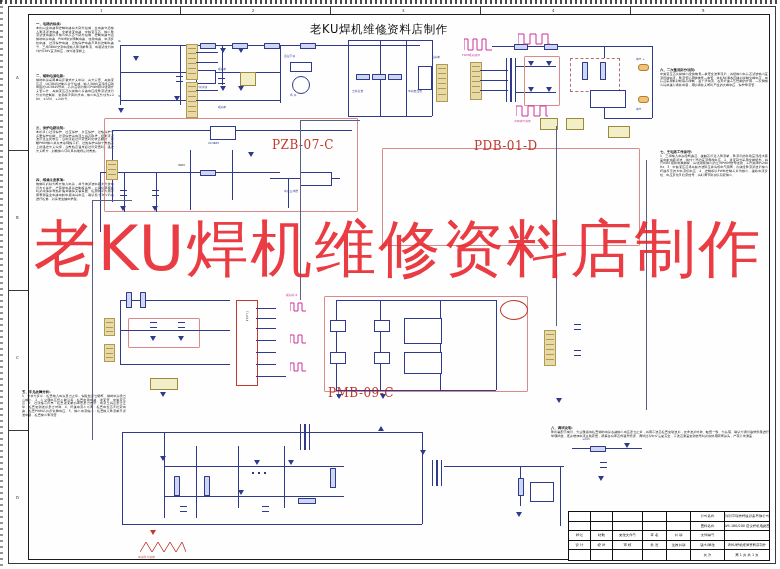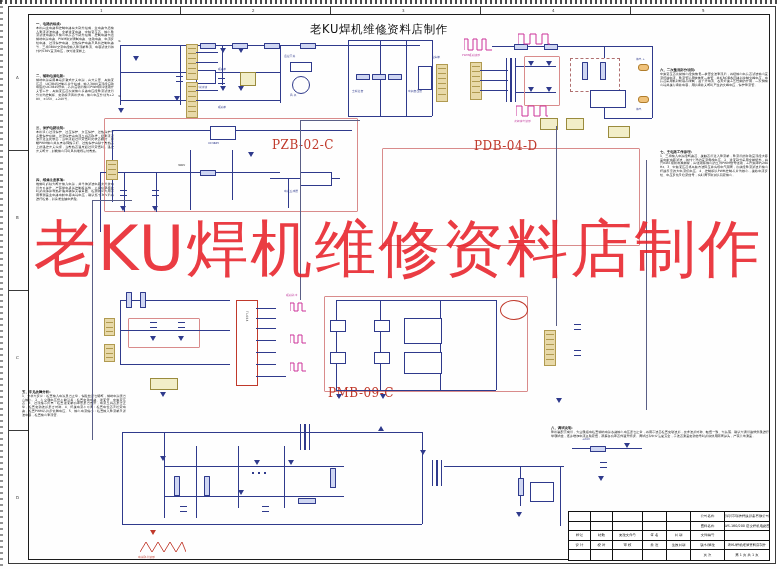--- a/index.html
+++ b/index.html
@@ -141,24 +141,24 @@
   <div class="note" style="left:660px;top:148px;width:108px;">
     <span class="nh">七、主电路工作原理:</span>
     <span class="nt">1、三相输入电源经断路器、接触器后送入整流桥，整流后的脉动直流经大容量电解电容滤波，得到平滑的直流母线电压。2、逆变部分采用全桥拓扑，四只IGBT模块构成桥臂，由驱动板输出的互补PWM信号驱动，工作频率约20kHz。3、中频变压器将高频方波降压并实现电气隔离，次级经整流滤波后输出焊接所需的大电流低电压。4、控制板以PWM控制芯片为核心，接收电流反馈、电压反馈及给定信号，实时调节脉宽以稳定输出。</span>
   </div>
   <div class="note" style="left:551px;top:424px;width:218px;">
     <span class="nh">八、调试说明:</span>
     <span class="nt">整机装配完成后，先空载通电检查辅助电源各路输出电压是否正常，再用示波器检查驱动波形，要求波形对称、幅值一致、无振荡。确认无误后接假负载进行带载试验，逐步增加电流至额定值，观察各功率器件温升情况。调试过程中应注意安全，示波器测量驱动信号时必须使用隔离探头，严禁共地测量。</span>
   </div>
 
   <div class="board-box" style="left:104px;top:118px;width:252px;height:92px;"></div>
-  <div class="board-lab" style="left:272px;top:138px;">PZB-02-C</div>
+  <div class="board-lab" style="left:272px;top:138px;">PZB-07-C</div>
 
   <div class="board-box" style="left:382px;top:148px;width:256px;height:96px;"></div>
-  <div class="board-lab" style="left:474px;top:139px;">PDB-04-D</div>
+  <div class="board-lab" style="left:474px;top:139px;">PDB-01-D</div>
 
   <div class="board-box" style="left:324px;top:296px;width:202px;height:94px;"></div>
   <div class="board-lab" style="left:328px;top:386px;">PMB-09-C</div>
 
   <div class="board-box" style="left:128px;top:318px;width:70px;height:28px;"></div>
   <div class="ic" style="left:236px;top:300px;width:20px;height:84px;">
     <span class="lbl">TL494</span>
   </div>
   <div class="ellipse" style="left:500px;top:300px;width:26px;height:18px;"></div>
 

